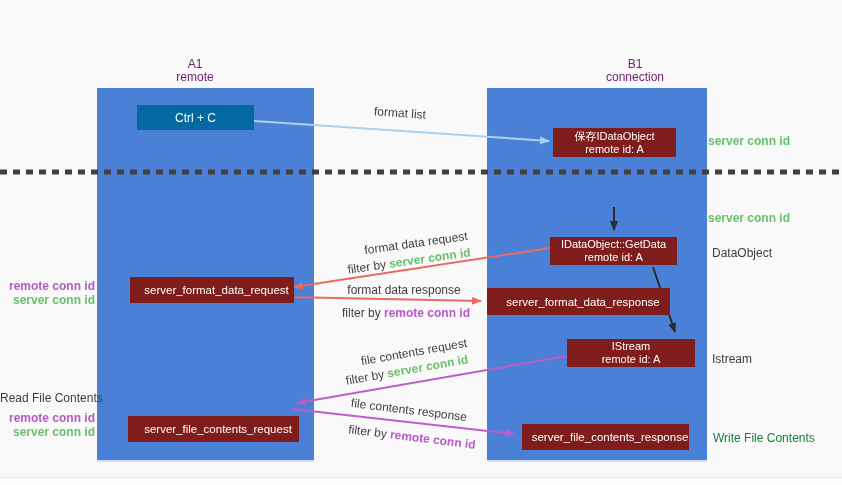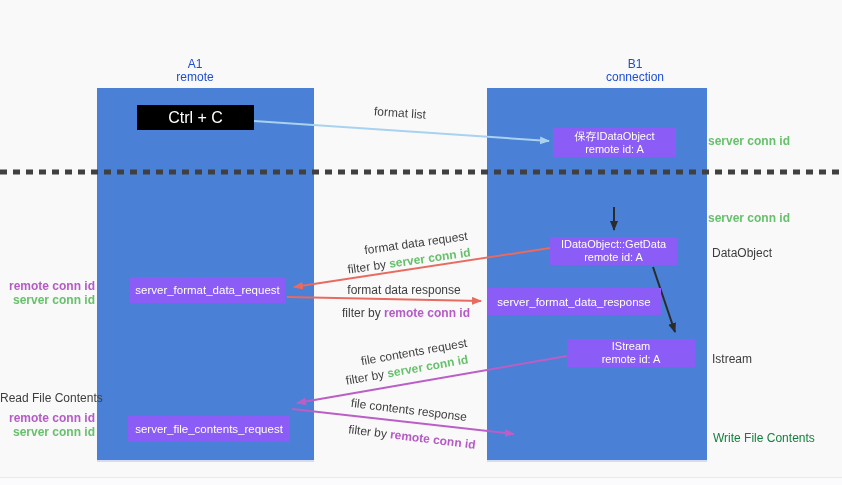--- a/index.html
+++ b/index.html
@@ -6,38 +6,38 @@
   #canvas {
     position: relative; width: 842px; height: 485px;
     background: #f9f9fa; overflow: hidden;
     font-family: "Liberation Sans", sans-serif; color: #3f3f3f;
   }
 
   
   .title { position: absolute; left: 370px; top: 8px; font-size: 16px; line-height: 19px; color: #3c3c3c; }
 
   
-  .lane-header { position: absolute; text-align: center; font-size: 12px; line-height: 13px; color: #1d4ed8; transform: translateX(-50%); }
+  .lane-header { position: absolute; text-align: center; font-size: 12px; line-height: 13px; color: #701a75; transform: translateX(-50%); }
   #hdr-left  { left: 195px; top: 58px; }
   #hdr-right { left: 598px; top: 58px; margin-left: 37px; }
 
   
   .lane { position: absolute; top: 88px; height: 372px; background: #4a80d5; box-shadow: 0 2px 0 rgba(195,208,236,.7); }
   #lane-left  { left: 97px;  width: 217px; }
   #lane-right { left: 487px; width: 220px; }
 
   svg.edges { position: absolute; left: 0; top: 0; pointer-events: none; }
 
   
   .node { position: absolute; display: flex; flex-direction: column; align-items: center; justify-content: center;
           color: #ffffff; text-align: center; }
-  .node.green  { background: #000000; font-size: 16px; }
-  .node.orange { background: #8b5cf6; }
+  .node.green  { background: #0369a1; font-size: 12px; }
+  .node.orange { background: #7f1d1d; }
   .node .ln { font-size: 11px; line-height: 13px; }
-  .node.single { font-size: 11.5px; }
+  .node.single { font-size: 11.5px; padding-left: 9px; }
 
   #n-ctrlc   { left: 137px; top: 105px; width: 117px; height: 25px; }
   #n-save    { left: 553px; top: 128px; width: 123px; height: 29px; }
   #n-ctrlv   { left: 553px; top: 180px; width: 117px; height: 26px; }
   #n-getdata { left: 550px; top: 237px; width: 127px; height: 28px; text-align: right; }
   #n-fmtreq  { left: 130px; top: 277px; width: 155px; height: 26px; }
   #n-fmtres  { left: 487px; top: 288px; width: 174px; height: 27px; }
   #n-istream { left: 567px; top: 339px; width: 128px; height: 28px; }
   #n-filereq { left: 128px; top: 392px; width: 162px; height: 26px; margin-top: 24px; }
   #n-fileres { left: 522px; top: 424px; width: 158px; height: 26px; }
@@ -151,20 +151,23 @@
 
   <div class="node orange" id="n-istream">
     <span class="ln">IStream</span>
     <span class="ln">remote id: A</span>
   </div>
 
   <div class="node orange single" id="n-filereq">
     <span>server_file_contents_request</span>
   </div>
 
+  <div class="node orange single" id="n-fileres">
+    <span>server_file_contents_response</span>
+  </div>
 
   <div class="el" id="lbl-formatlist">format list</div>
 
   <div class="el" id="lbl-fdreq">format data request</div>
   <div class="el" id="lbl-fby1">
     <span>filter by </span><span class="conn-green">server conn id</span>
   </div>
 
   <div class="el" id="lbl-fdres">format data response</div>
   <div class="el" id="lbl-fby2">

